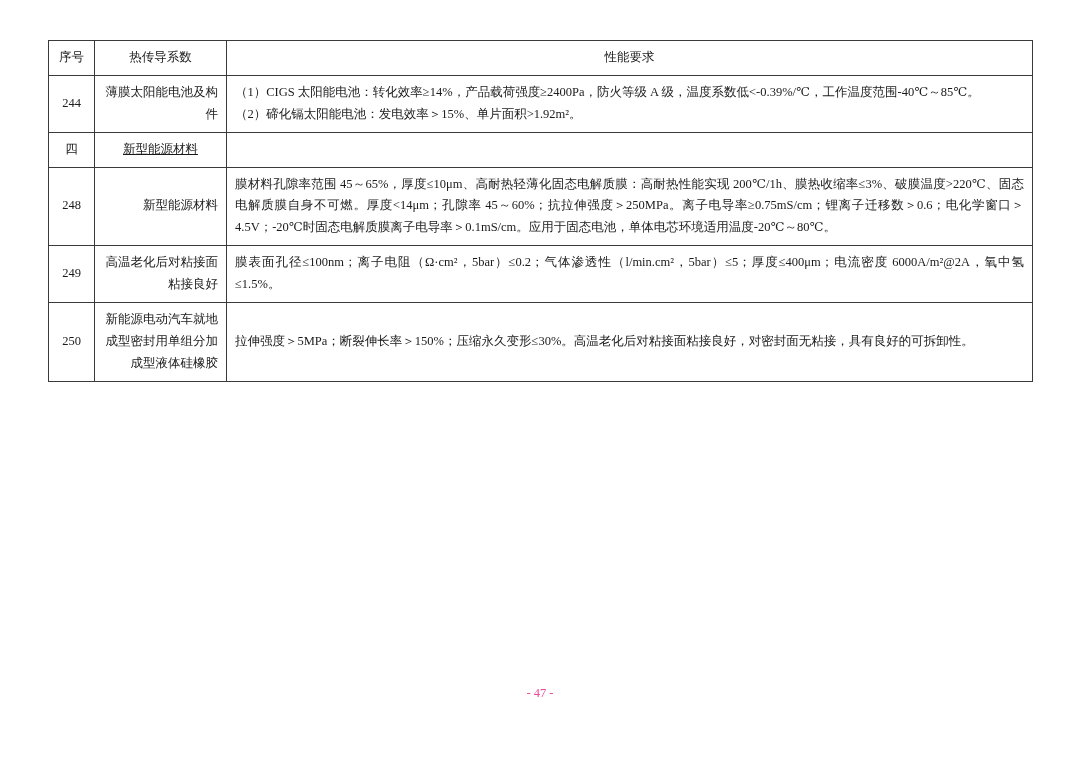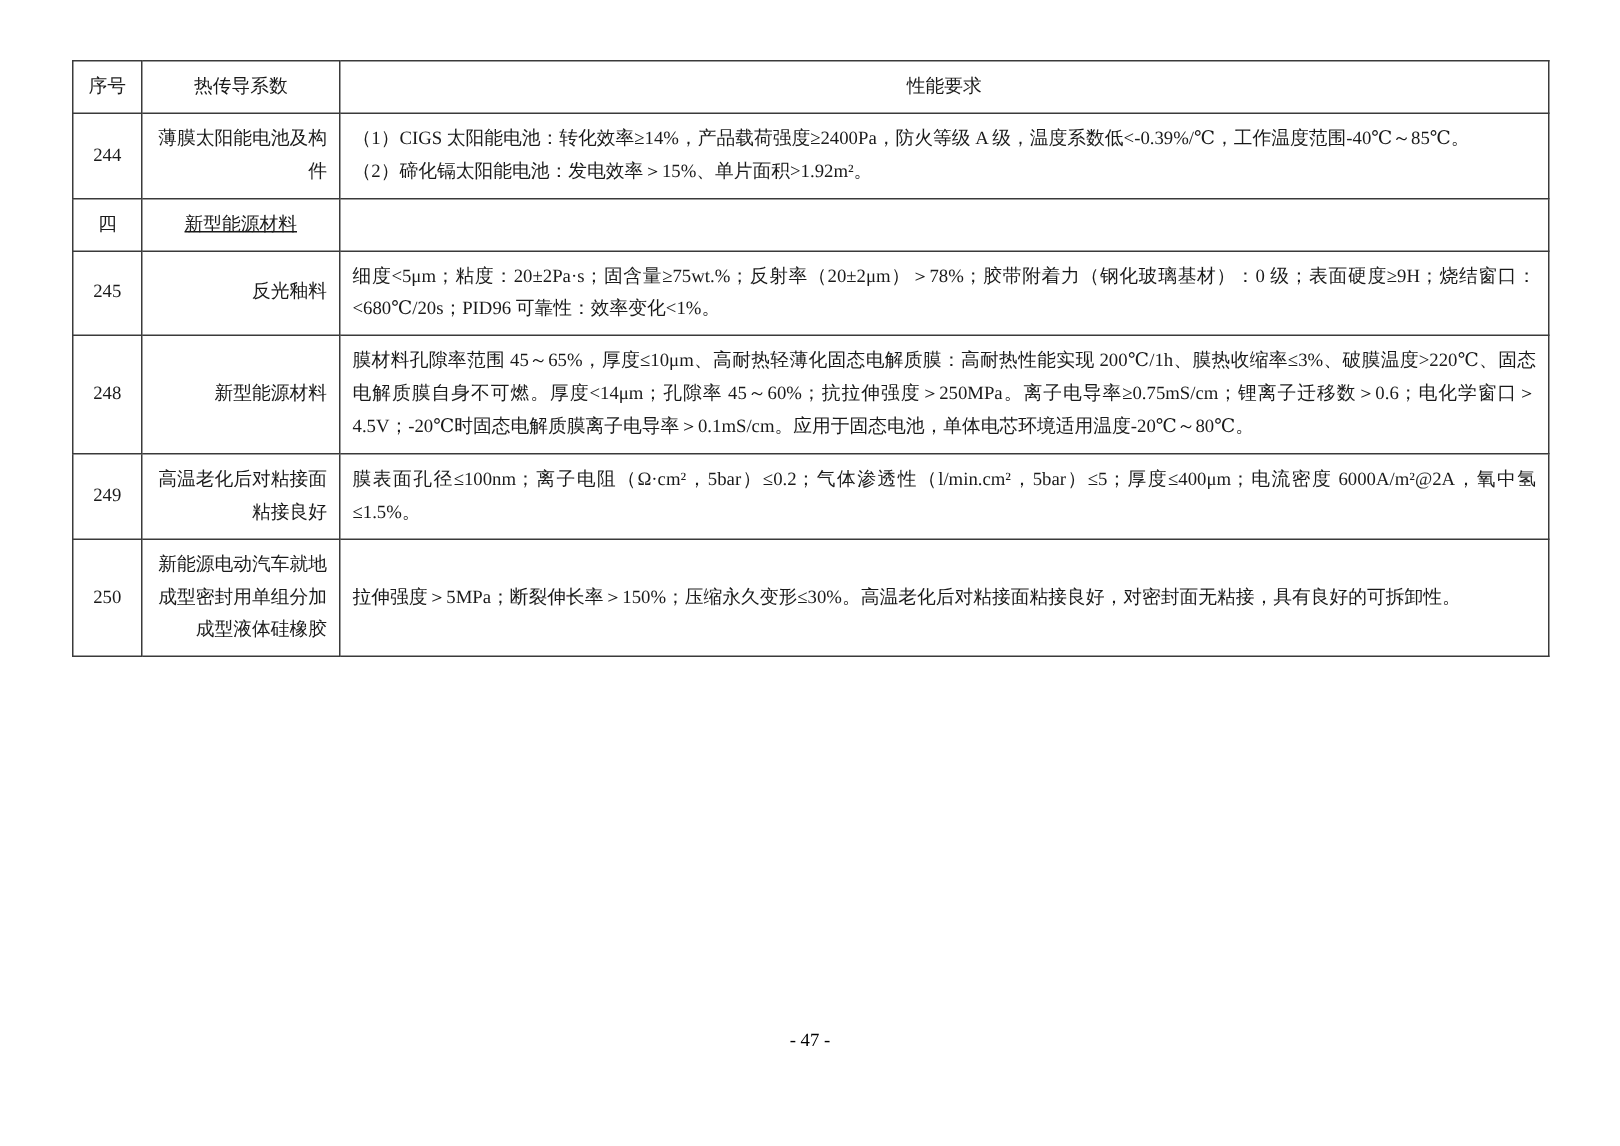--- a/index.html
+++ b/index.html
@@ -84,21 +84,21 @@
     text-decoration: underline;
   }
   .page-number {
     position: absolute;
     left: 0;
     right: 0;
     top: 686px;
     text-align: center;
     font-size: 12.5px;
     font-family: "Liberation Serif", "DejaVu Serif", serif;
-    color: #000000;
+    color: #ec4899;
   }
 </style>
 </head>
 <body>
 
 <div class="page">
 
   <div class="table-wrap">
     <table class="spec">
       <colgroup>
@@ -123,27 +123,20 @@
             <p>（2）碲化镉太阳能电池：发电效率＞15%、单片面积&gt;1.92m²。</p>
           </td>
         </tr>
 
         <tr>
           <td class="cat-no">四</td>
           <td class="cat-name">新型能源材料</td>
           <td class="req"></td>
         </tr>
 
-        <tr>
-          <td class="no">245</td>
-          <td class="name">反光釉料</td>
-          <td class="req">
-            <p>细度&lt;5μm；粘度：20±2Pa·s；固含量≥75wt.%；反射率（20±2μm）＞78%；胶带附着力（钢化玻璃基材）：0 级；表面硬度≥9H；烧结窗口：&lt;680℃/20s；PID96 可靠性：效率变化&lt;1%。</p>
-          </td>
-        </tr>
 
 
 
         <tr>
           <td class="no">248</td>
           <td class="name">新型能源材料</td>
           <td class="req">
             <p>膜材料孔隙率范围 45～65%，厚度≤10μm、高耐热轻薄化固态电解质膜：高耐热性能实现 200℃/1h、膜热收缩率≤3%、破膜温度&gt;220℃、固态电解质膜自身不可燃。厚度&lt;14μm；孔隙率 45～60%；抗拉伸强度＞250MPa。离子电导率≥0.75mS/cm；锂离子迁移数＞0.6；电化学窗口＞4.5V；-20℃时固态电解质膜离子电导率＞0.1mS/cm。应用于固态电池，单体电芯环境适用温度-20℃～80℃。</p>
           </td>
         </tr>

